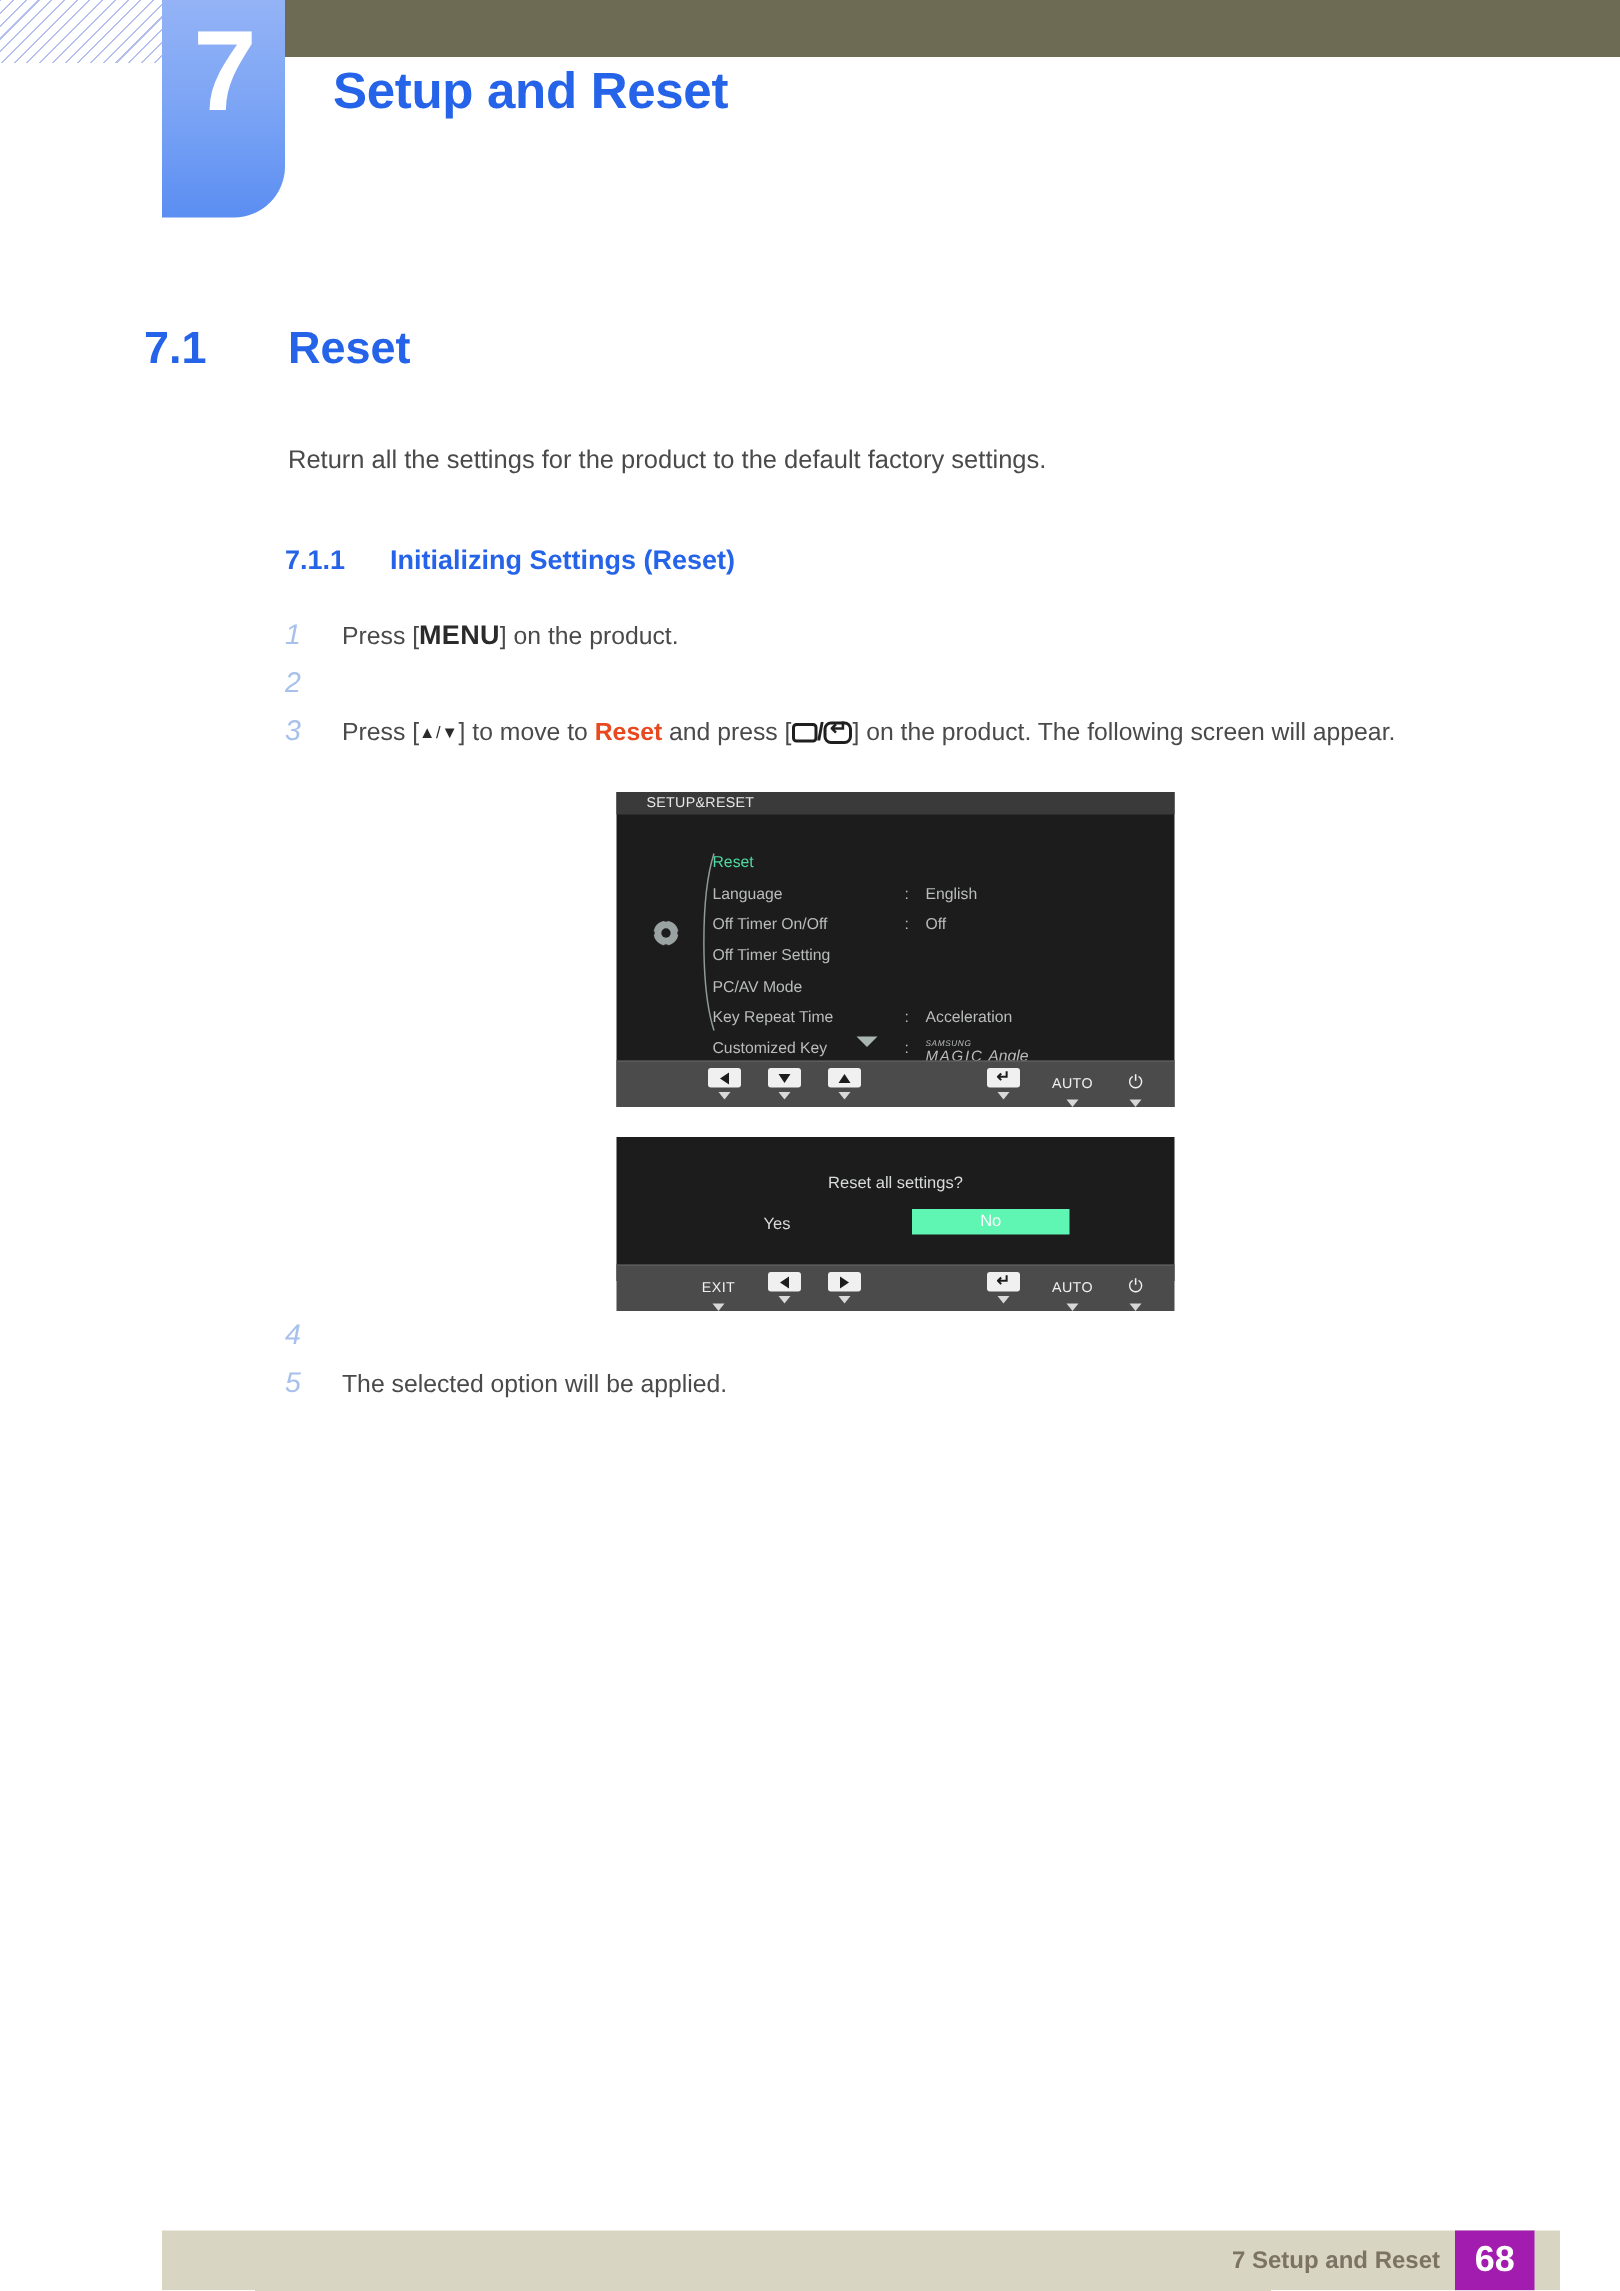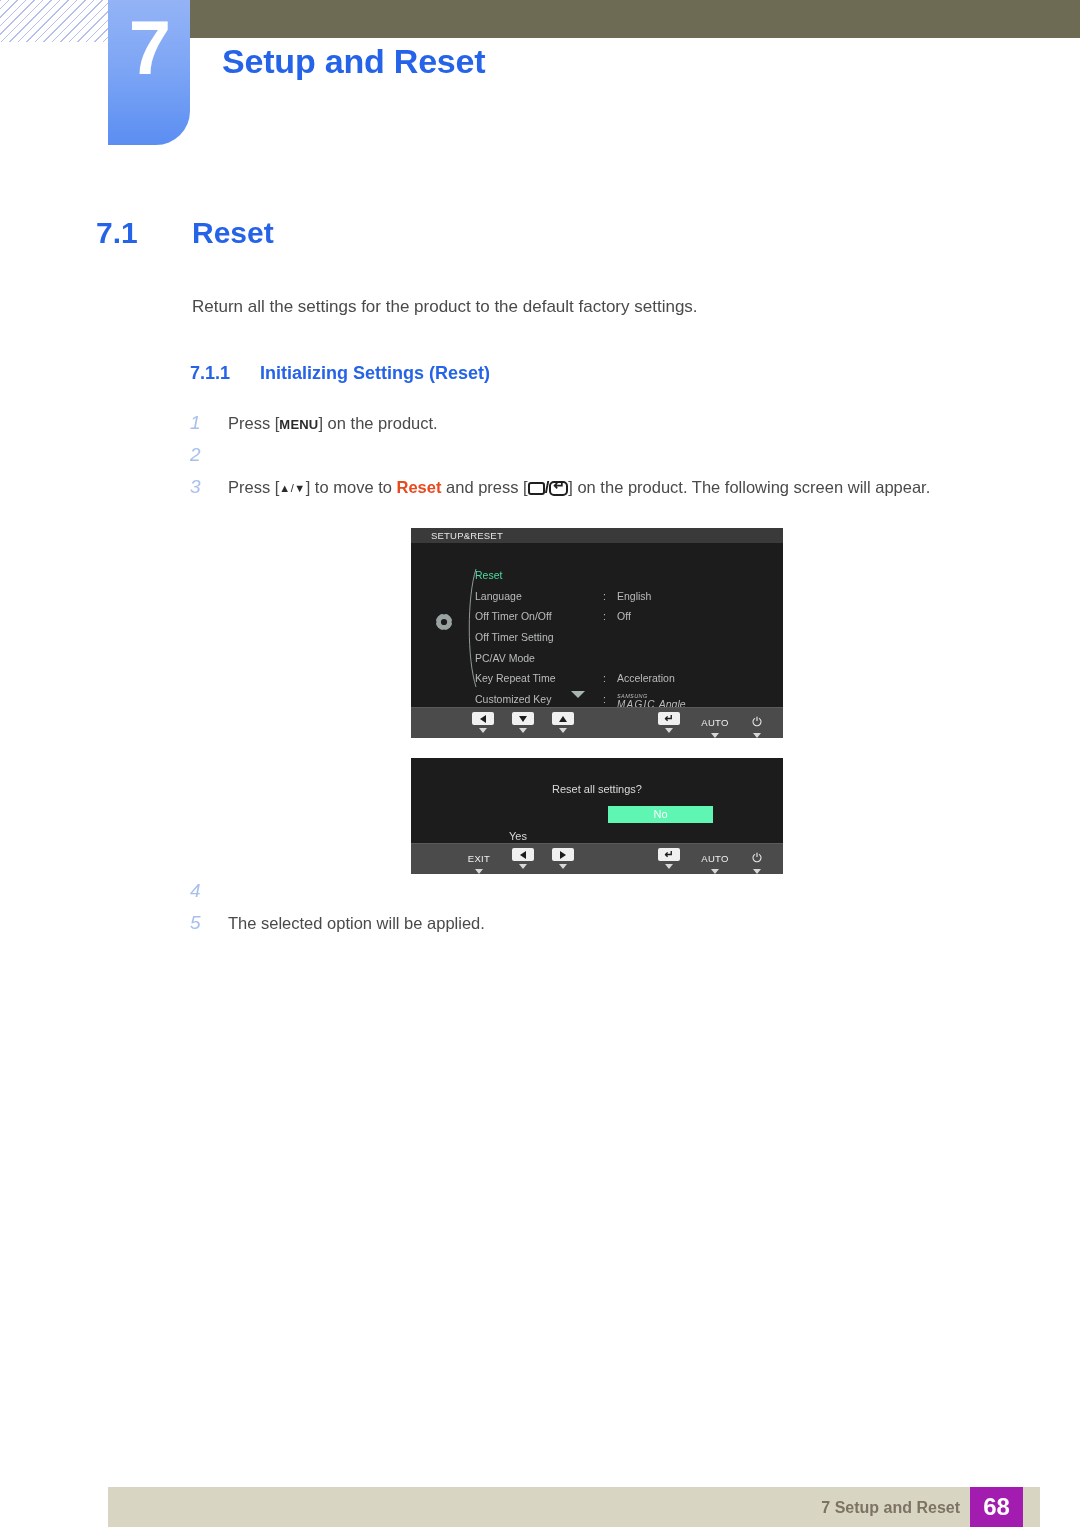--- a/index.html
+++ b/index.html
@@ -130,21 +130,21 @@
     font-size: 19px;
     font-style: italic;
     color: #a8c0ec;
     font-weight: 400;
   }
   .step-body { flex: 1; line-height: 1.25; }
 
   .kbd-menu {
     font-weight: 700;
     color: #2b2b2b;
-    font-size: 13px;
+    font-size: 18px;
     letter-spacing: 0.2px;
     text-align: center;
   }
   .arrows {
     font-size: 11px;
     color: #2b2b2b;
     letter-spacing: 0.5px;
     position: relative;
     top: -1px;
   }
@@ -334,21 +334,20 @@
     width: 372px;
     text-align: center;
     font-size: 11px;
     color: #d8dbda;
   }
   .confirm-yes {
     position: absolute;
     left: 98px; top: 52px;
     font-size: 11px;
     color: #d8dbda;
-    margin-top: 20px;
   }
   .confirm-no {
     position: absolute;
     left: 197px; top: 48px;
     width: 105px; height: 17px;
     background: #5ff5b2;
     color: #ffffff;
     font-size: 11px;
     text-align: center;
     line-height: 17px;

